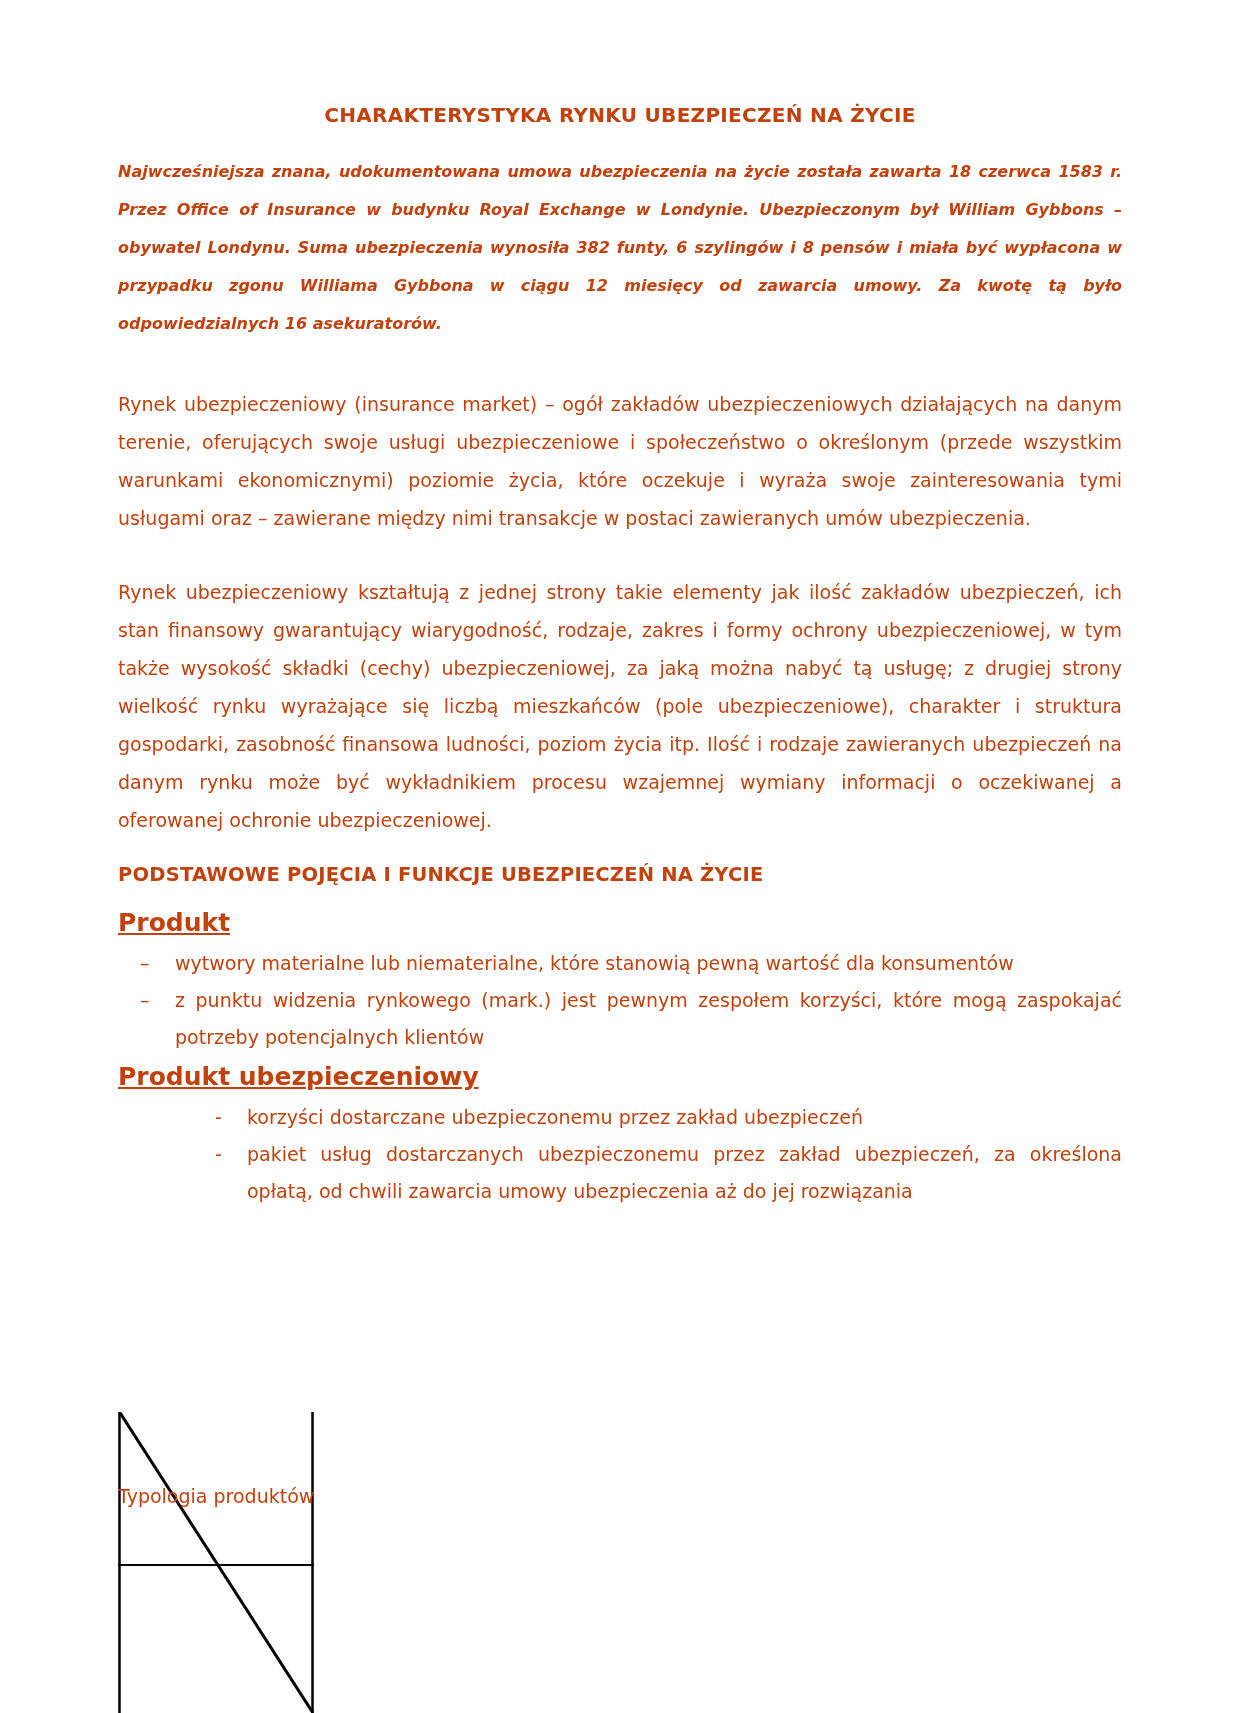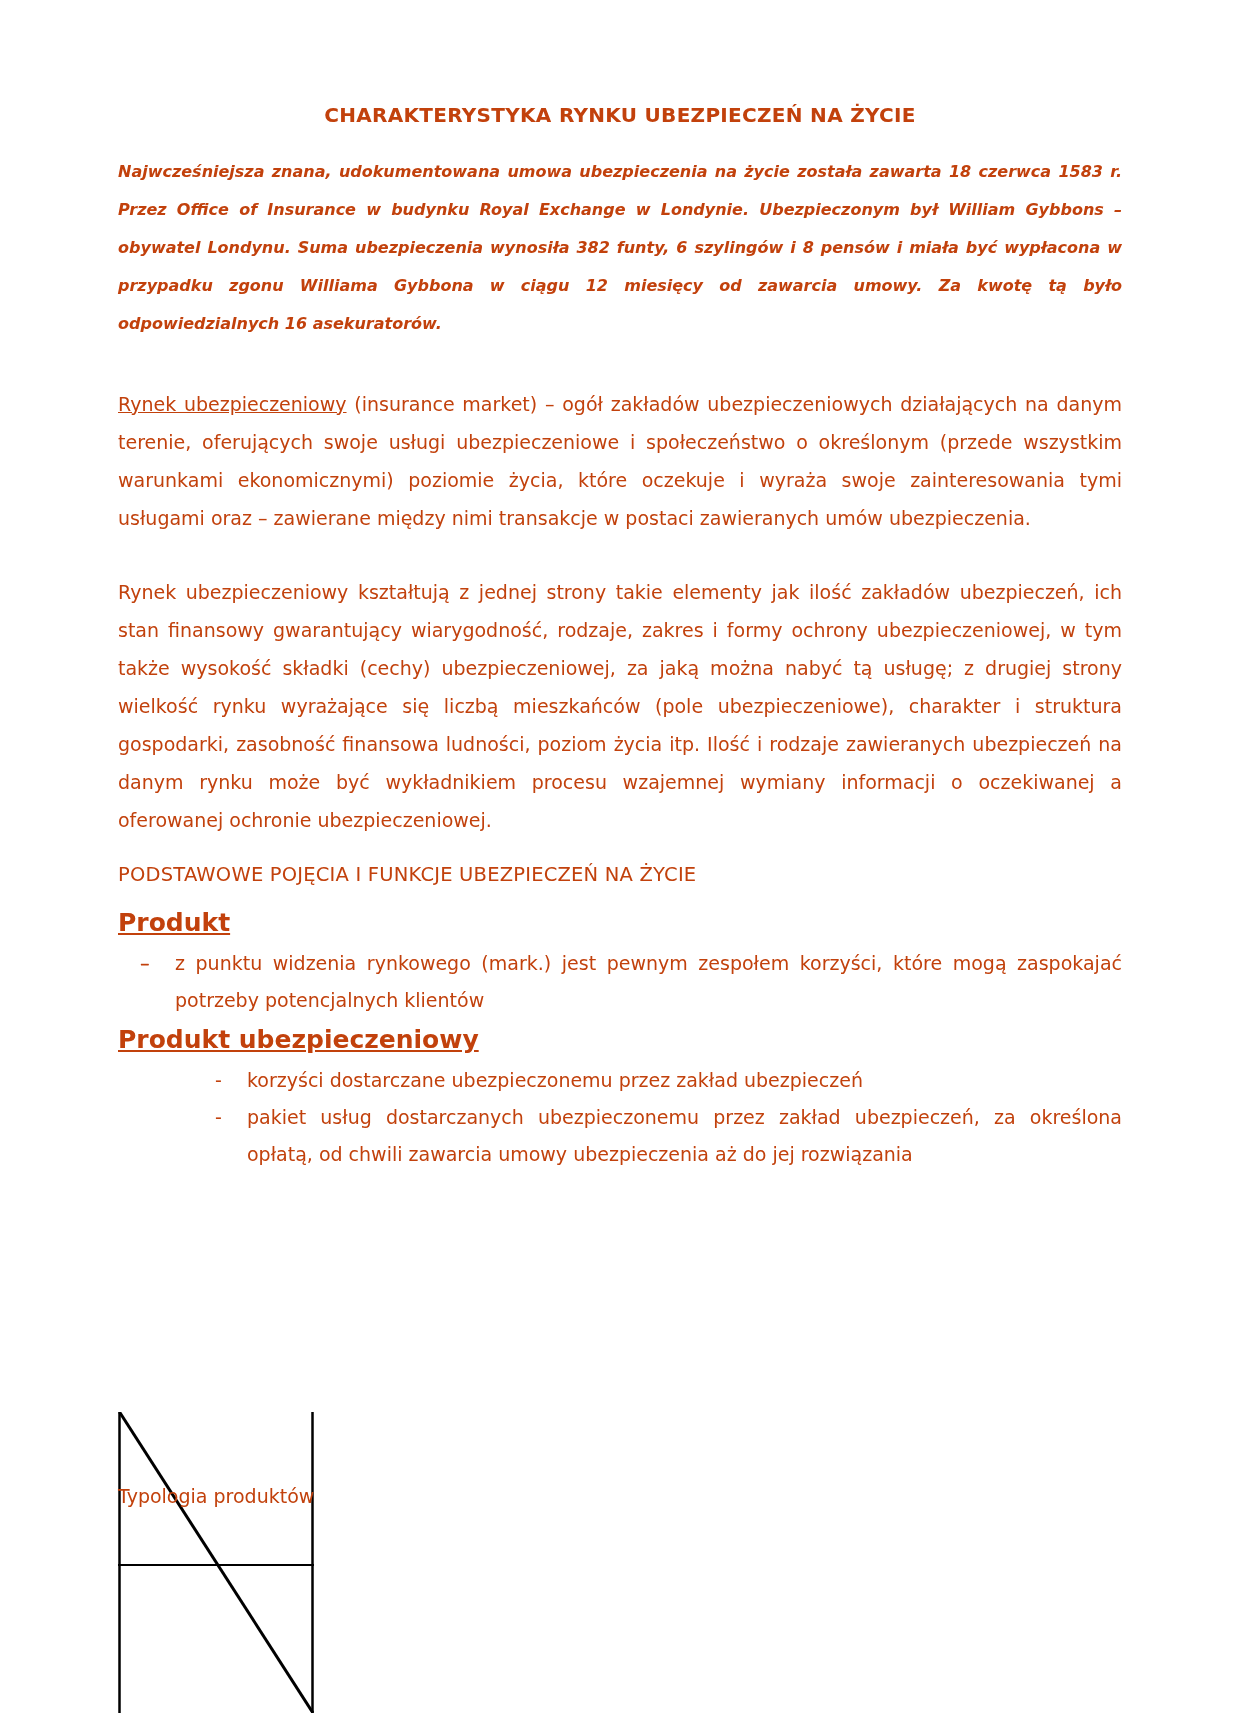--- a/index.html
+++ b/index.html
@@ -35,25 +35,25 @@
     text-align: justify;
   }
   .para {
     font-size: 19px;
     line-height: 38px;
     text-align: justify;
     margin: 0;
   }
   .p-market { margin-top: 42px; }
   .p-shape  { margin-top: 36px; }
-  .underline { text-decoration: underline; }
+  .underline { }
   .section-heading {
     margin: 24px 0 0 0;
     font-size: 19.5px;
-    font-weight: 400;
+    font-weight: 700;
     letter-spacing: 0.2px;
   }
   .sub-heading {
     margin: 22px 0 0 0;
     font-size: 25px;
     font-weight: 700;
     text-decoration: underline;
   }
   .sub-heading.pu { margin-top: 6px; }
   .dash-list { margin-top: 8px; }
@@ -118,20 +118,21 @@
 
     <p class="para p-shape">Rynek ubezpieczeniowy kształtują z jednej strony takie elementy jak ilość zakładów ubezpieczeń, ich stan finansowy gwarantujący wiarygodność, rodzaje, zakres i formy ochrony ubezpieczeniowej, w tym także wysokość składki (cechy) ubezpieczeniowej, za jaką można nabyć tą usługę; z drugiej strony wielkość rynku wyrażające się liczbą mieszkańców (pole ubezpieczeniowe), charakter i struktura gospodarki, zasobność finansowa ludności, poziom życia itp. Ilość i rodzaje zawieranych ubezpieczeń na danym rynku może być wykładnikiem procesu wzajemnej wymiany informacji o oczekiwanej a oferowanej ochronie ubezpieczeniowej.</p>
 
     <h2 class="section-heading">PODSTAWOWE POJĘCIA I FUNKCJE UBEZPIECZEŃ NA ŻYCIE</h2>
 
     <h3 class="sub-heading">Produkt</h3>
 
     <div class="dash-list">
       <div class="dash-item">
         <span class="marker">–</span>
+        <span>wytwory materialne lub niematerialne, które stanowią pewną wartość dla konsumentów</span>
       </div>
       <div class="dash-item">
         <span class="marker">–</span>
         <span>z punktu widzenia rynkowego (mark.) jest pewnym zespołem korzyści, które mogą zaspokajać potrzeby potencjalnych klientów</span>
       </div>
     </div>
 
     <h3 class="sub-heading pu">Produkt ubezpieczeniowy</h3>
 
     <div class="hyph-list">

